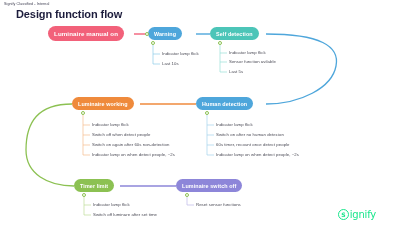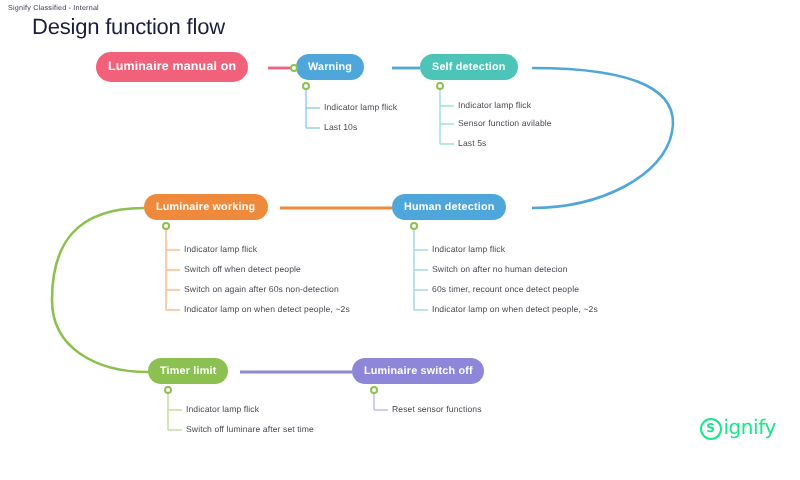--- a/index.html
+++ b/index.html
@@ -10,21 +10,21 @@
   }
   #stage{position:absolute;inset:0;width:400px;height:227px;}
 
   .classification{
     position:absolute;left:4px;top:2px;
     font-size:3.6px;letter-spacing:.1px;
     color:#3b3b4f;white-space:nowrap;
   }
   .page-title{
     position:absolute;left:16px;top:8px;
-    font-size:11px;font-weight:400;color:#1c1c3c;
+    font-size:11px;font-weight:700;color:#1c1c3c;
     letter-spacing:-.1px;white-space:nowrap;
   }
 
   svg.links{position:absolute;left:0;top:0;width:400px;height:227px;pointer-events:none;}
 
   .node{
     position:absolute;display:flex;align-items:center;justify-content:center;
     border-radius:999px;color:#ffffff;white-space:nowrap;
     font-size:5.4px;font-weight:600;letter-spacing:.1px;
     box-sizing:border-box;padding:0 6px;height:13px;
@@ -36,21 +36,21 @@
     position:absolute;width:4px;height:4px;border-radius:50%;
     background:#ffffff;box-sizing:border-box;z-index:4;
   }
 
   .leaf{
     position:absolute;font-size:4.3px;color:#4a4a55;
     white-space:nowrap;letter-spacing:.05px;z-index:3;
   }
 
   .logo{
-    position:absolute;right:12px;bottom:7px;
+    position:absolute;right:24px;bottom:7px;
     display:flex;align-items:center;gap:1px;
     font-size:10px;font-weight:400;letter-spacing:-.2px;
     color:#19e68c;font-family:"DejaVu Sans",sans-serif;margin-top:24px;
   }
   .logo .mark{
     width:9px;height:9px;border-radius:50%;
     border:1.1px solid #19e68c;display:flex;
     align-items:center;justify-content:center;
     font-size:6px;font-weight:700;line-height:1;
   }

